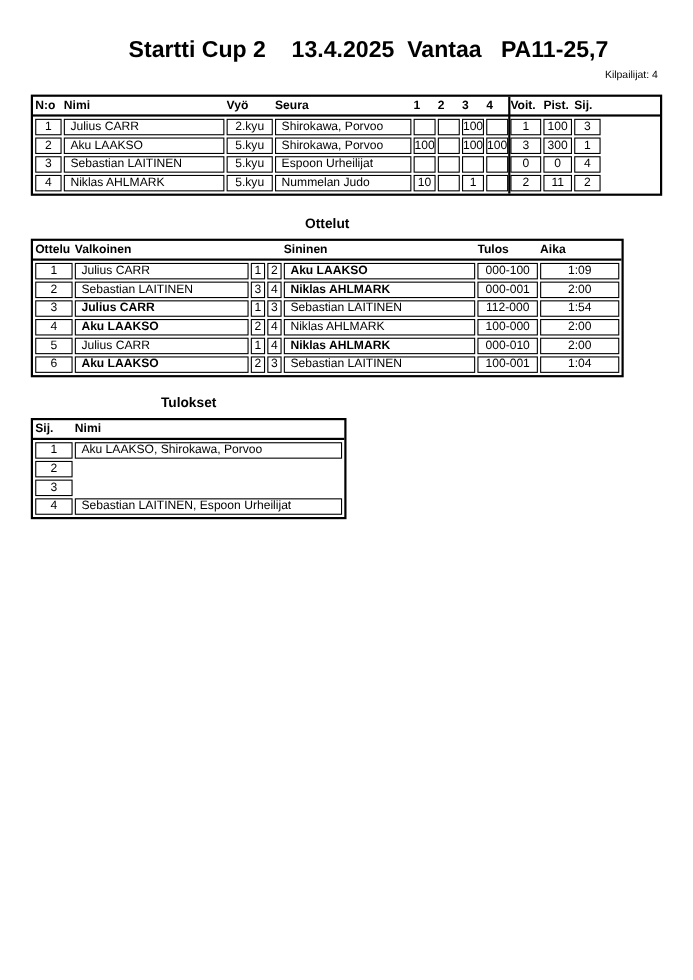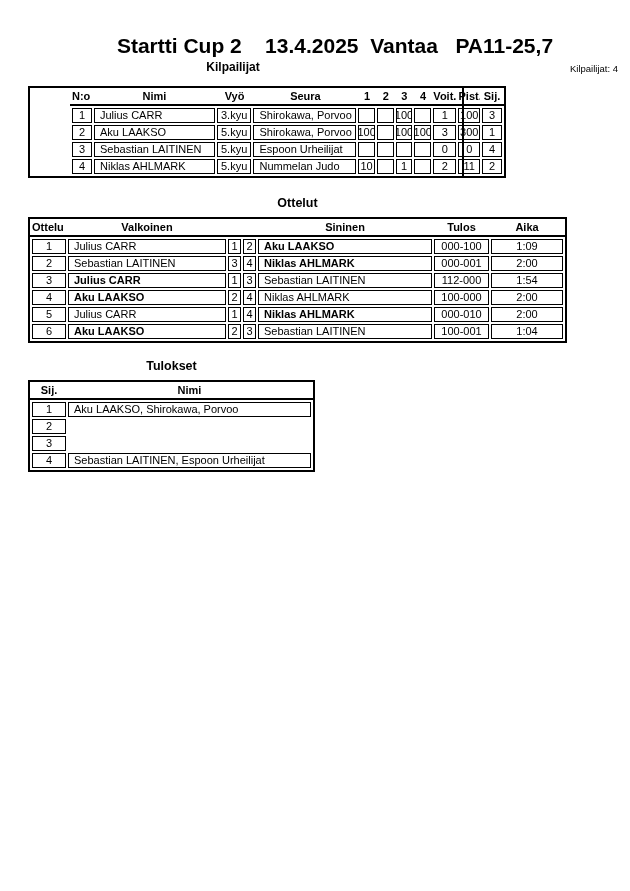--- a/index.html
+++ b/index.html
@@ -18,46 +18,46 @@
     font-size:21px;font-weight:bold;line-height:24px;
     white-space:pre;
     padding-left:20px;
   }
   .sub-row{position:relative;height:16px;margin-top:2px;}
   .sub-kilpailijat{
     position:absolute;left:28px;width:410px;text-align:center;
     font-size:12px;font-weight:bold;line-height:14px;
   }
   .count-label{
-    position:absolute;right:12px;top:3px;
+    position:absolute;right:32px;top:3px;
     font-size:9.5px;line-height:11px;
   }
   .section-title{
     margin-left:28px;text-align:center;
     font-size:12.5px;font-weight:bold;line-height:15px;
   }
   .st-ottelut{width:539px;margin-top:18px;}
   .st-tulokset{width:287px;margin-top:16px;}
 
   
   .jtable{
     border:2px solid #000;background:#fff;position:relative;
     box-sizing:border-box;margin-left:28px;
   }
-  .t-competitors{width:478px;margin-top:10px;padding-left:40px;}
+  .t-competitors{width:574px;margin-top:10px;}
   .t-matches{width:539px;margin-top:6px;}
   .t-results{width:287px;margin-top:6px;}
 
   .jhead{
     display:flex;align-items:center;gap:2px;
     padding:0 2px;height:16px;
     border-bottom:2px solid #000;
     font-size:11px;font-weight:bold;
   }
-  .hc{text-align:center;box-sizing:border-box;white-space:nowrap;overflow:hidden;}
+  .hc{box-sizing:border-box;white-space:nowrap;overflow:hidden;}
   .hc.left{text-align:left;}
   .jbody{padding:2px;}
   .jrow{display:flex;gap:2px;margin-bottom:2px;}
   .jrow:last-child{margin-bottom:0;}
   .jcell{
     border:1px solid #000;box-sizing:border-box;
     height:15px;font-size:11px;line-height:13px;
     display:flex;align-items:center;justify-content:center;
     white-space:nowrap;overflow:hidden;background:#fff;
   }
@@ -90,21 +90,20 @@
   .c-nimi3{width:243px;}
 </style>
 </head>
 <body>
 
 <div class="sheet">
 
   <div class="main-title">Startti Cup 2    13.4.2025  Vantaa   PA11-25,7</div>
 
   <div class="sub-row">
-    <div class="sub-kilpailijat">Kilpailijat</div>
     <div class="count-label">Kilpailijat: 4</div>
   </div>
 
   <div class="jtable t-competitors">
     <div class="vsep"></div>
     <div class="jhead">
       <div class="hc c-no left">N:o</div>
       <div class="hc c-nimi">Nimi</div>
       <div class="hc c-vyo">Vyö</div>
       <div class="hc c-seura">Seura</div>
@@ -114,21 +113,21 @@
       <div class="hc c-s">4</div>
       <div class="hc c-voit">Voit.</div>
       <div class="hc c-pist">Pist.</div>
       <div class="hc c-sij">Sij.</div>
     </div>
     <div class="jbody">
 
       <div class="jrow">
         <div class="jcell c-no">1</div>
         <div class="jcell c-nimi left">Julius CARR</div>
-        <div class="jcell c-vyo">3.kyu</div>
+        <div class="jcell c-vyo">2.kyu</div>
         <div class="jcell c-seura left">Shirokawa, Porvoo</div>
         <div class="jcell c-s"></div>
         <div class="jcell c-s"></div>
         <div class="jcell c-s">100</div>
         <div class="jcell c-s"></div>
         <div class="jcell c-voit">1</div>
         <div class="jcell c-pist">100</div>
         <div class="jcell c-sij">3</div>
       </div>
 

